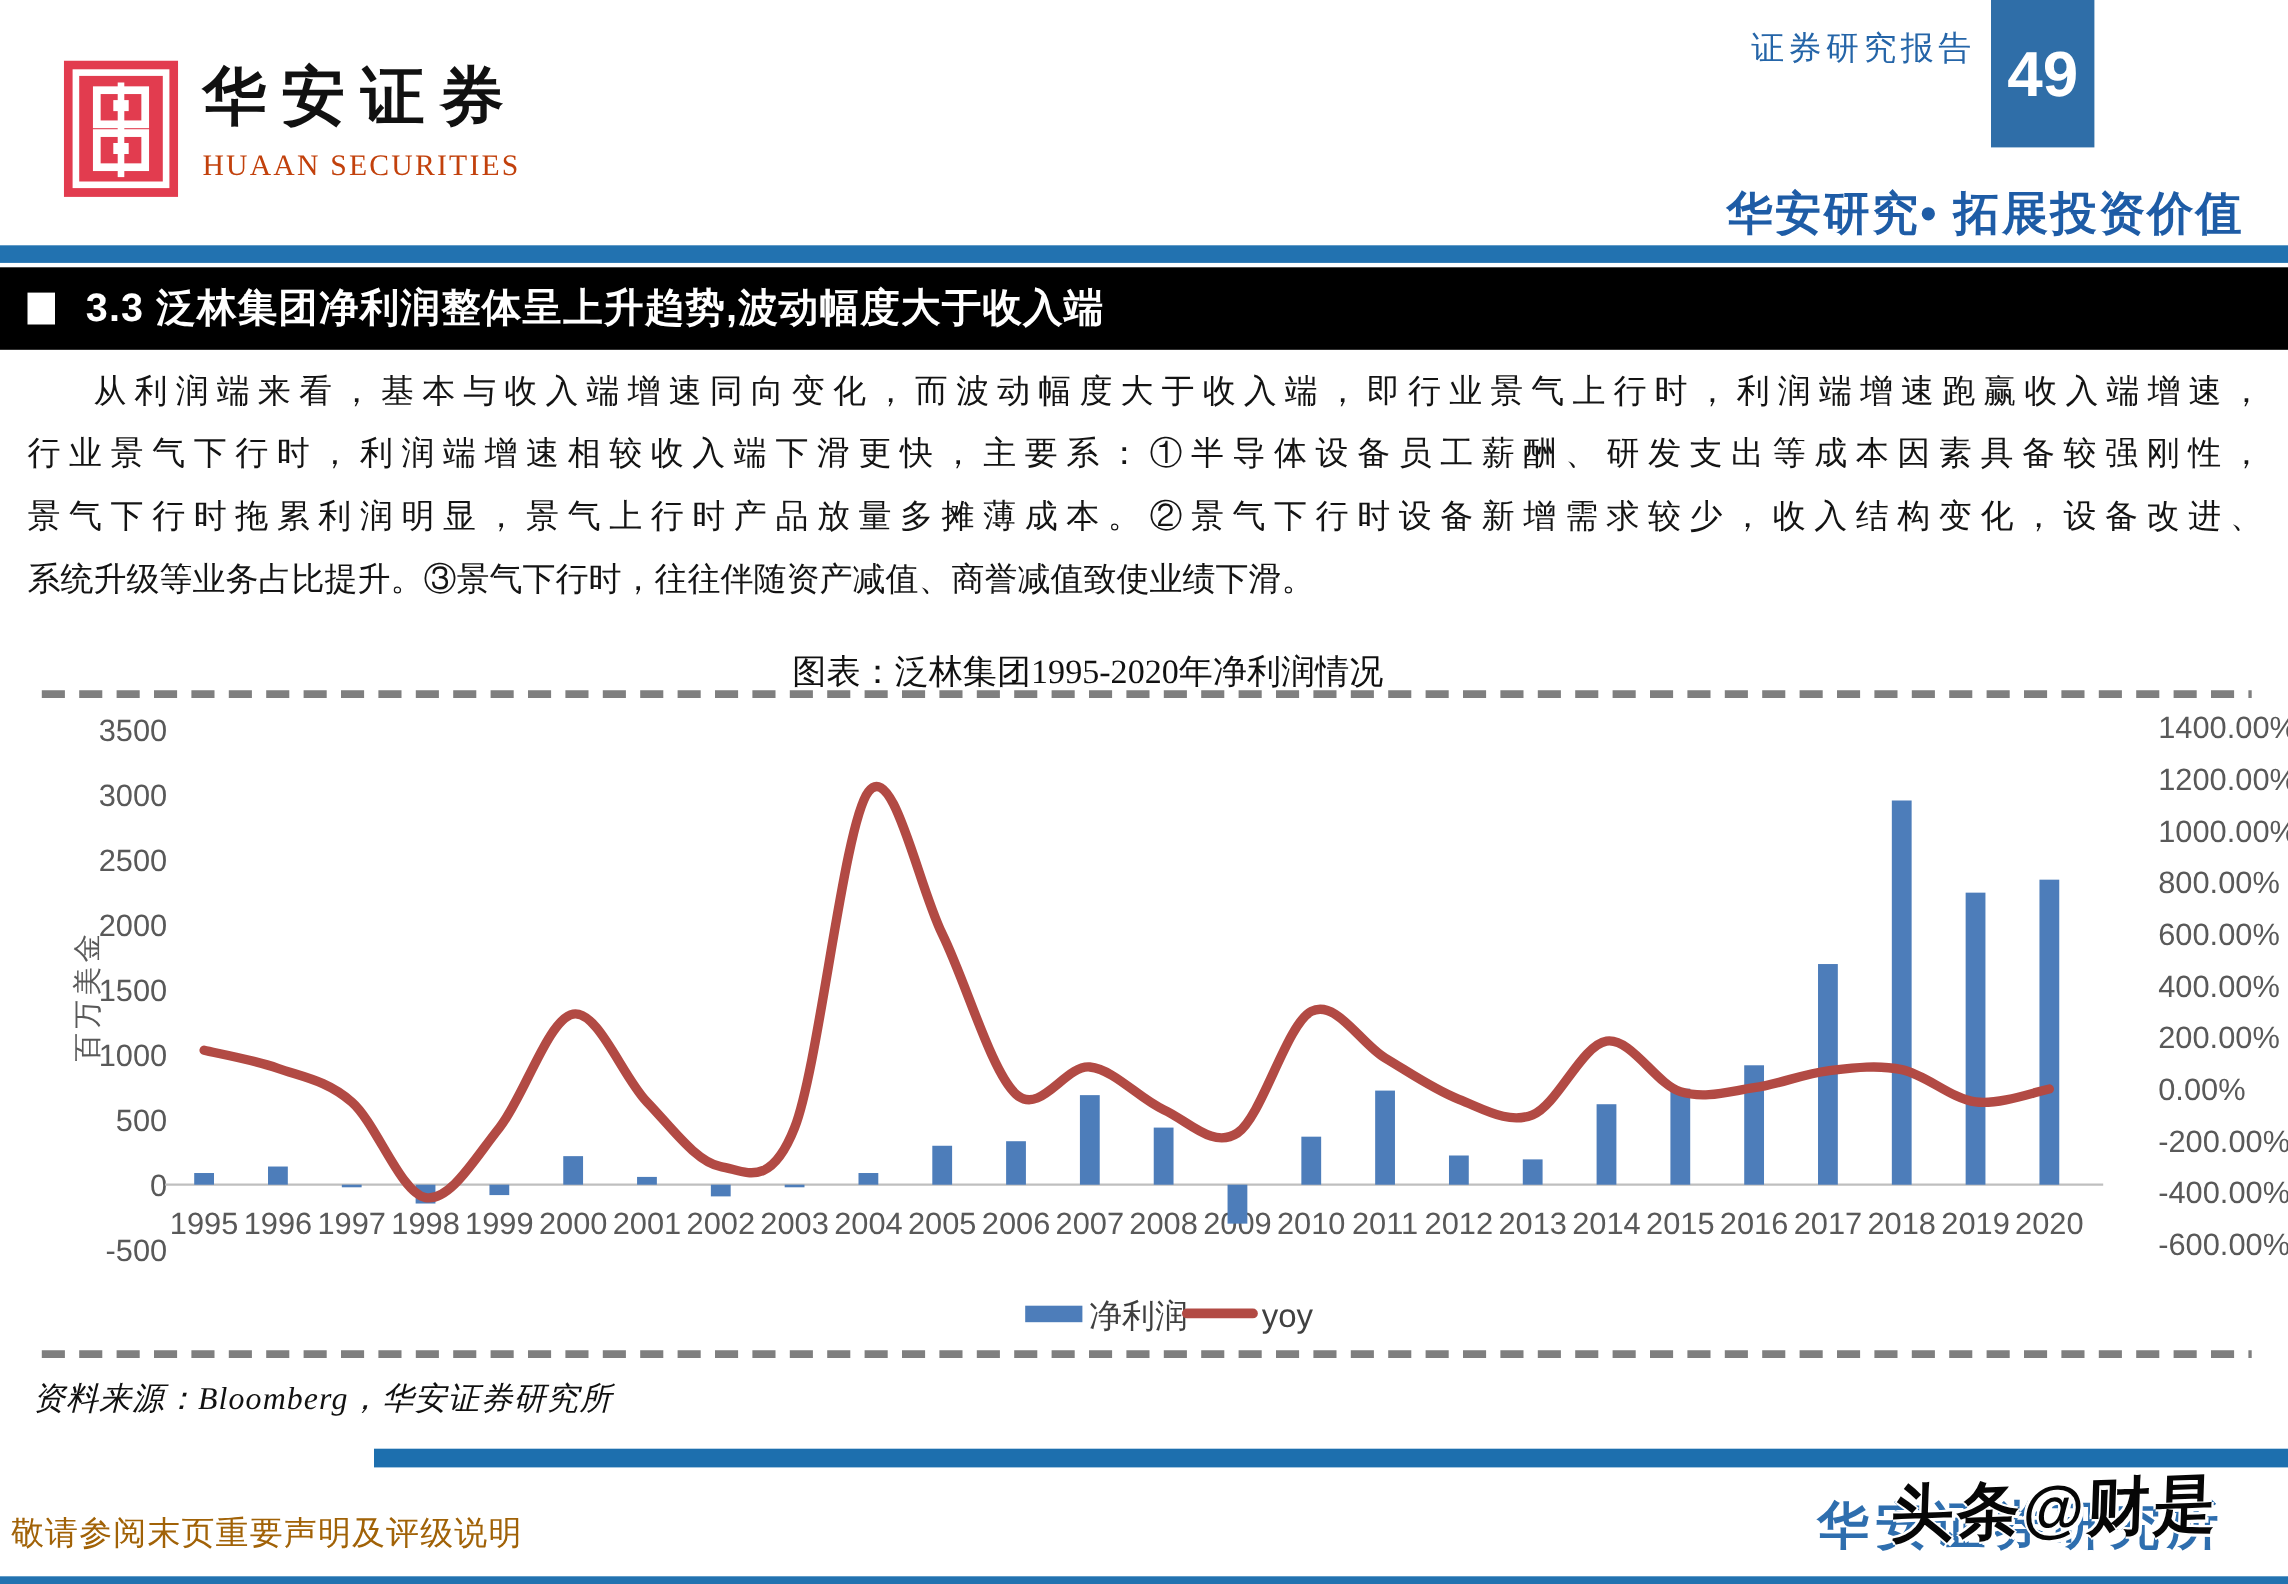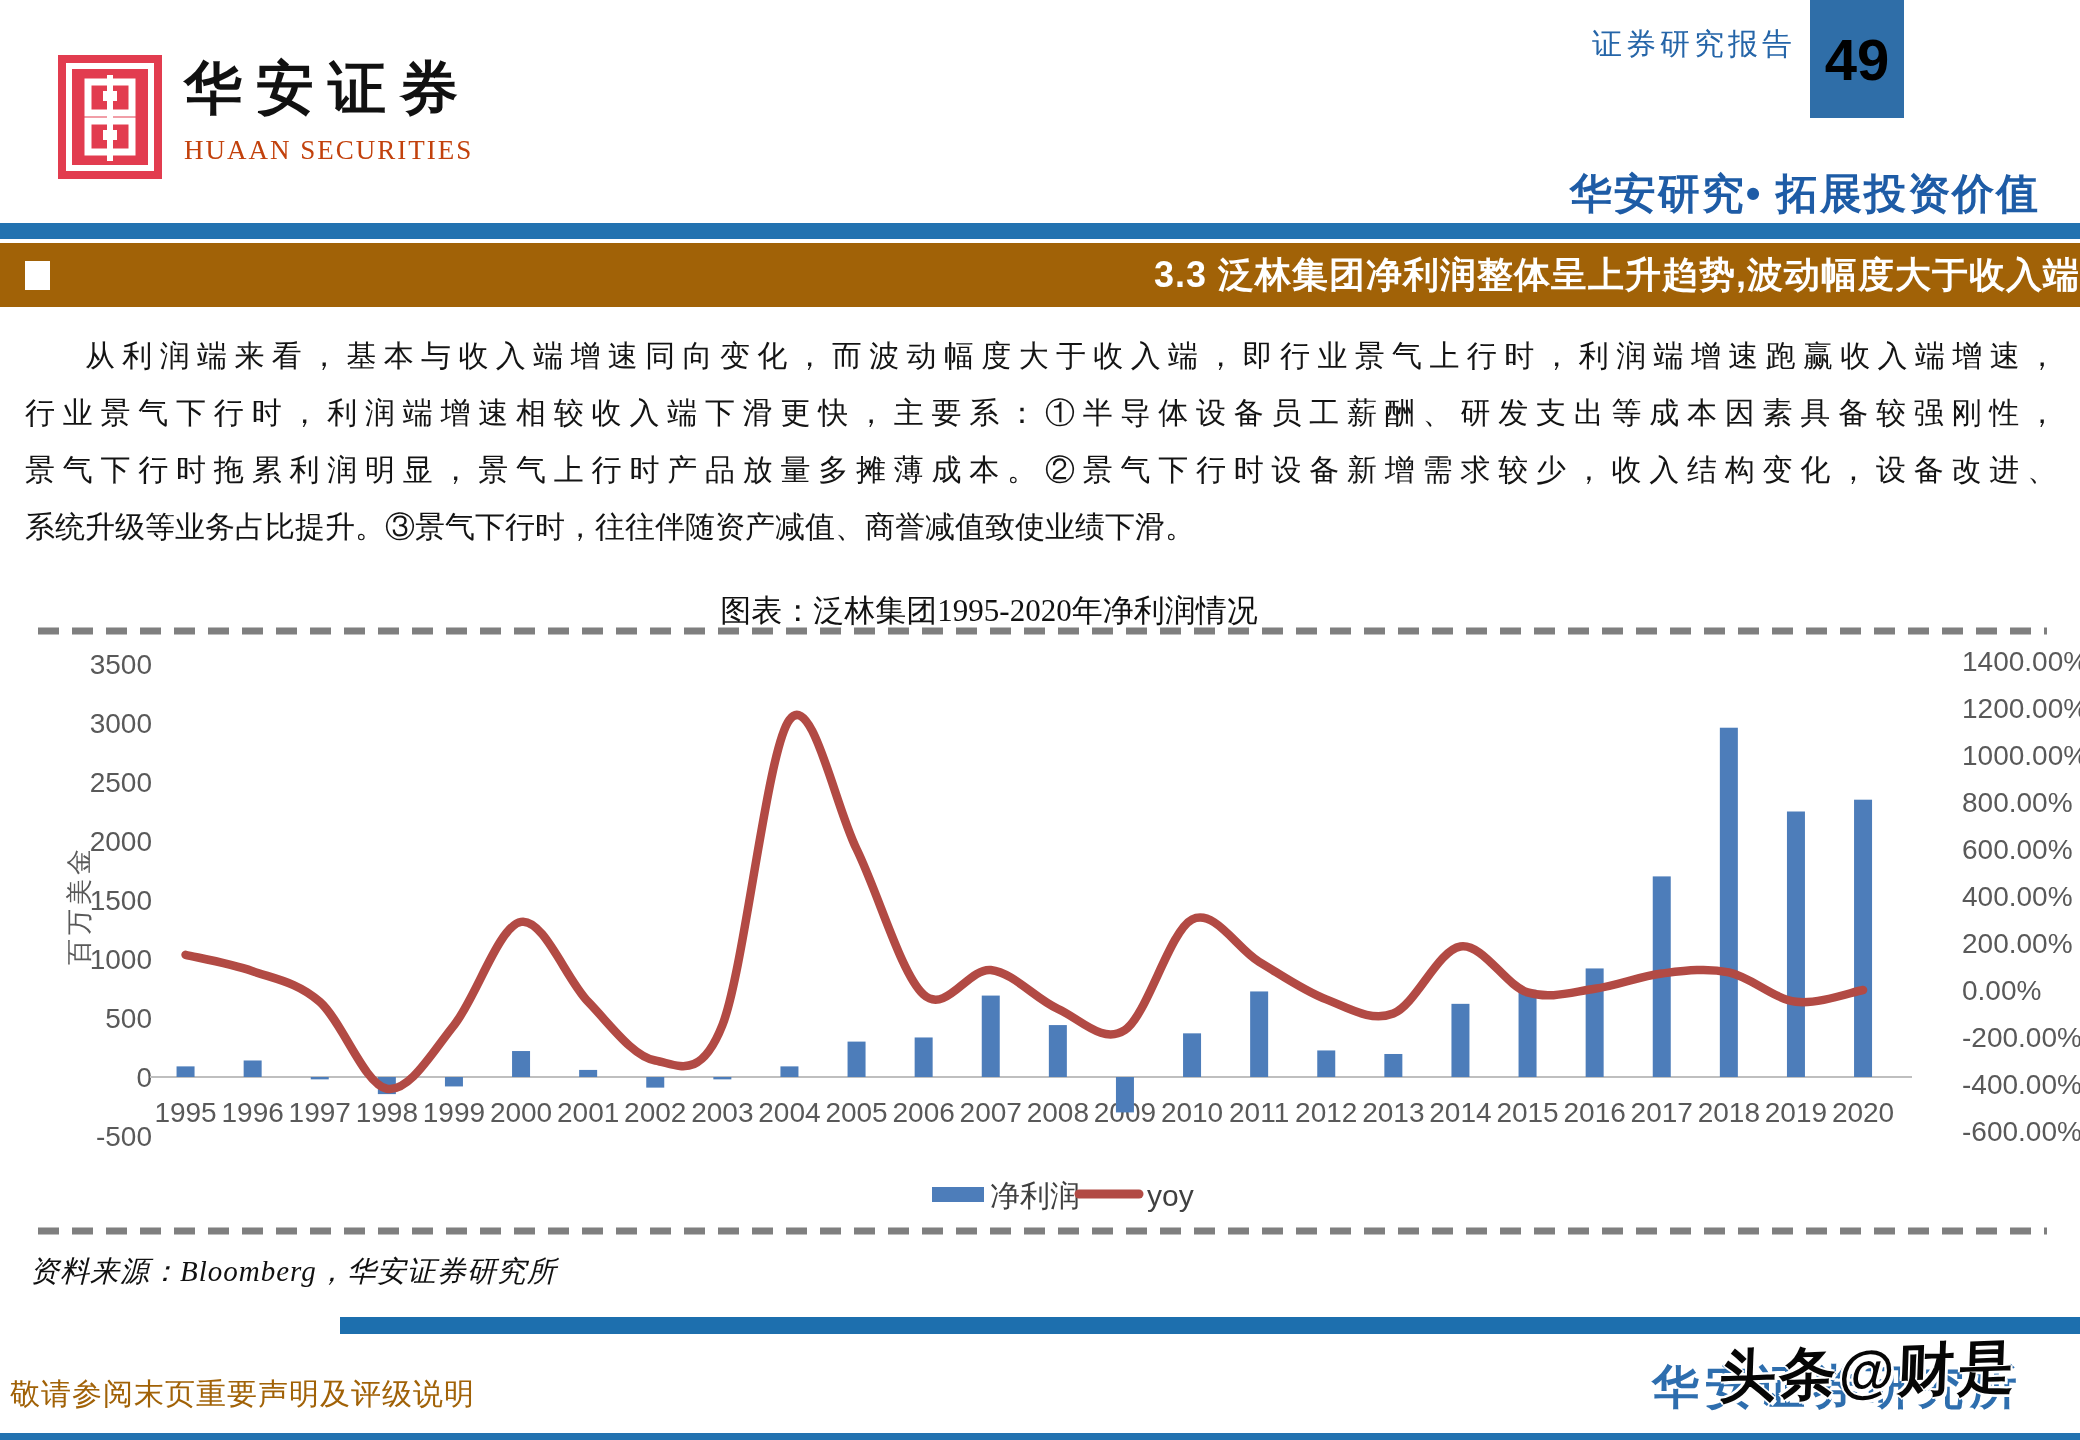--- a/index.html
+++ b/index.html
@@ -8,27 +8,27 @@
   
   .logo{position:absolute;left:58px;top:55px;display:flex;align-items:flex-start;}
   .logo-mark{width:104px;height:124px;}
   .logo-text{margin-left:22px;}
   .logo-cn{font-family:Liberation Mono, monospace;font-weight:700;font-size:58px;
            letter-spacing:14px;color:#111;line-height:76px;}
   .logo-en{font-family:"Liberation Serif","DejaVu Serif",serif;font-size:27px;letter-spacing:2px;
            color:#c2410c;margin-top:4px;}
   .report-type{position:absolute;right:284px;top:24px;font-size:30px;letter-spacing:4px;
                color:#2565a8;font-family:"Liberation Serif","DejaVu Serif",serif;}
-  .pagenum{position:absolute;left:1810px;top:0;width:94px;height:118px;background:#2f6ea8;
-           color:#000000;font-size:58px;font-weight:700;display:flex;align-items:center;justify-content:center;}
+  .pagenum{position:absolute;left:1810px;top:0;width:94px;height:134px;background:#2f6ea8;
+           color:#ffffff;font-size:58px;font-weight:700;display:flex;align-items:center;justify-content:center;}
   .slogan{position:absolute;right:40px;top:166px;font-size:42px;font-weight:800;color:#1e5ca6;letter-spacing:2px;}
   .top-band{position:absolute;left:0;top:223px;width:2080px;height:16px;background:#2272b0;}
   
-  .section-bar{position:absolute;left:0;top:243px;width:2080px;height:64px;background:#a16207;
-               display:flex;align-items:center;justify-content:space-between;}
+  .section-bar{position:absolute;left:0;top:243px;width:2080px;height:75px;background:#000000;
+               display:flex;align-items:center;}
   .section-bullet{width:25px;height:29px;background:#ffffff;margin-left:25px;flex:0 0 auto;}
   .section-title{color:#ffffff;font-size:36px;font-weight:700;margin-left:28px;letter-spacing:1px;}
   
   .body-para{position:absolute;left:25px;top:327px;width:2032px;
              font-family:"Liberation Serif","DejaVu Serif",serif;
              font-size:30px;line-height:57px;color:#141414;}
   .pline{text-align:justify;text-align-last:justify;}
   .pline.first{text-indent:2em;}
   .pline.last{text-align-last:left;}
   

